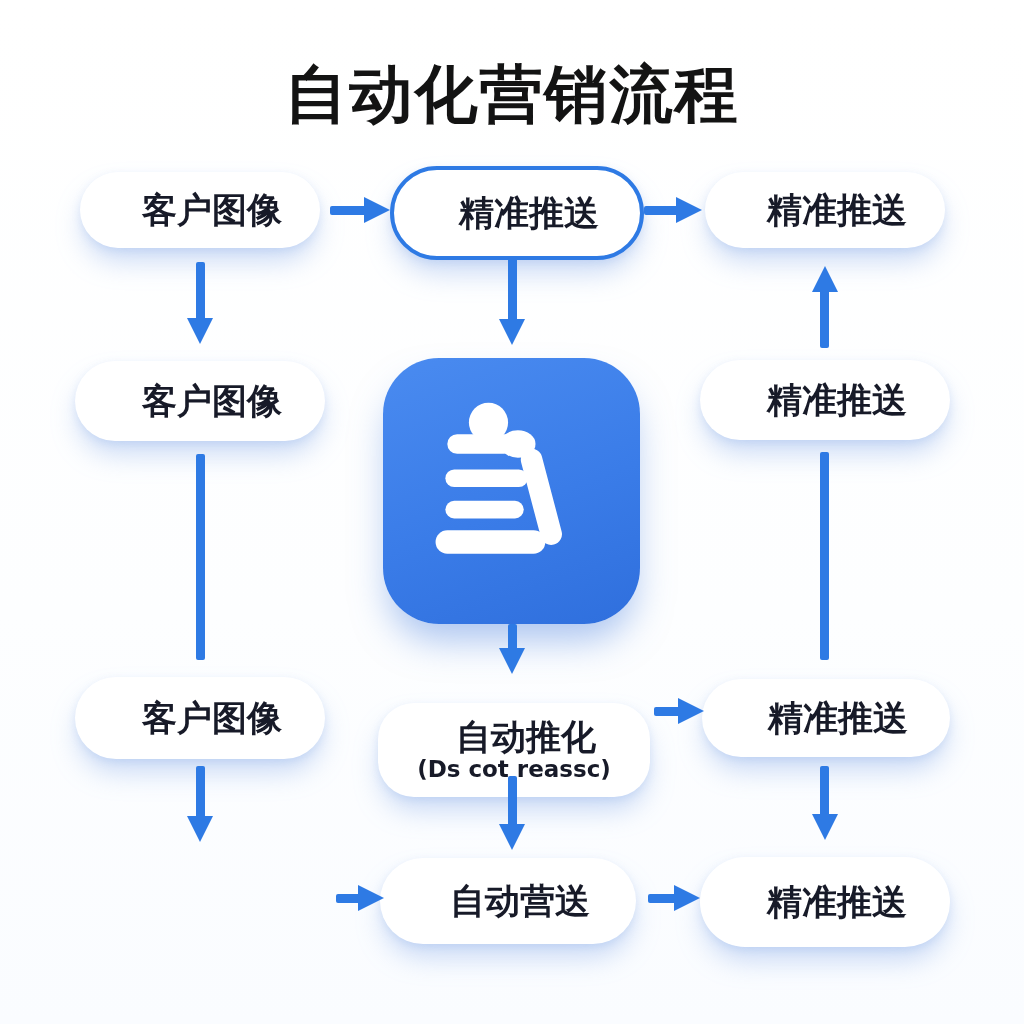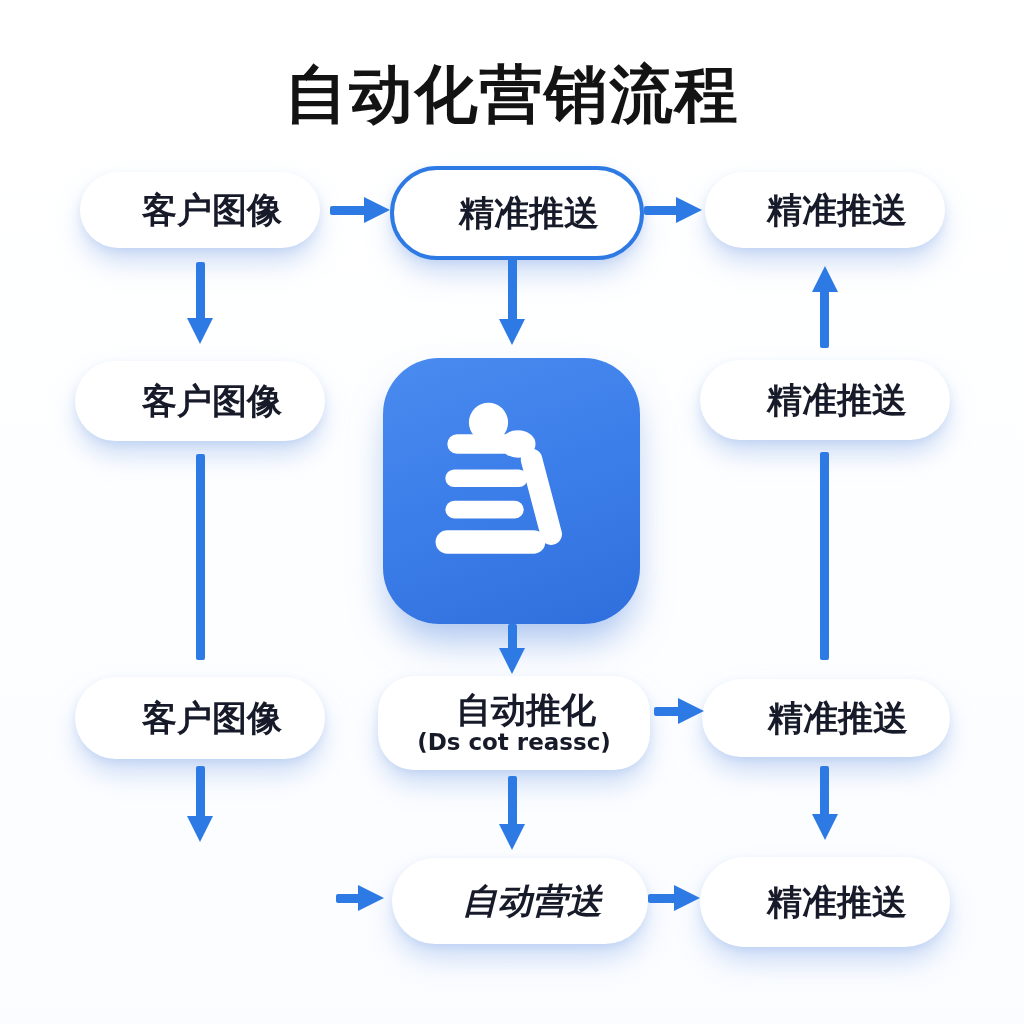--- a/index.html
+++ b/index.html
@@ -112,21 +112,21 @@
   <div class="shaft" style="left:820px;top:452px;width:9px;height:208px;"></div>
 
   <div>
     <div class="shaft" style="left:508px;top:624px;width:9px;height:26px;"></div>
     <div class="head down" style="left:499px;top:648px;"></div>
   </div>
 
   <div class="node" style="left:75px;top:677px;width:250px;height:82px;">
     <span class="label">客户图像</span>
   </div>
-  <div class="node rect" style="left:378px;top:676px;width:272px;height:94px;">
+  <div class="node rect" style="left:378px;top:703px;width:272px;height:94px;">
     <span class="label">自动推化</span>
     <span class="sublabel">(Ds cot reassc)</span>
   </div>
   <div class="node" style="left:702px;top:679px;width:248px;height:78px;">
     <span class="label">精准推送</span>
   </div>
 
   <div>
     <div class="shaft" style="left:654px;top:707px;width:26px;height:9px;"></div>
     <div class="head right" style="left:678px;top:698px;"></div>
@@ -138,21 +138,21 @@
   </div>
   <div>
     <div class="shaft" style="left:508px;top:776px;width:9px;height:50px;"></div>
     <div class="head down" style="left:499px;top:824px;"></div>
   </div>
   <div>
     <div class="shaft" style="left:820px;top:766px;width:9px;height:50px;"></div>
     <div class="head down" style="left:812px;top:814px;"></div>
   </div>
 
-  <div class="node" style="left:392px;top:858px;width:256px;height:86px;font-style:italic;">
+  <div class="node" style="left:380px;top:858px;width:256px;height:86px;">
     <span class="label">自动营送</span>
   </div>
   <div class="node" style="left:700px;top:857px;width:250px;height:90px;">
     <span class="label">精准推送</span>
   </div>
 
   <div>
     <div class="shaft" style="left:336px;top:894px;width:24px;height:9px;"></div>
     <div class="head right" style="left:358px;top:885px;"></div>
   </div>

